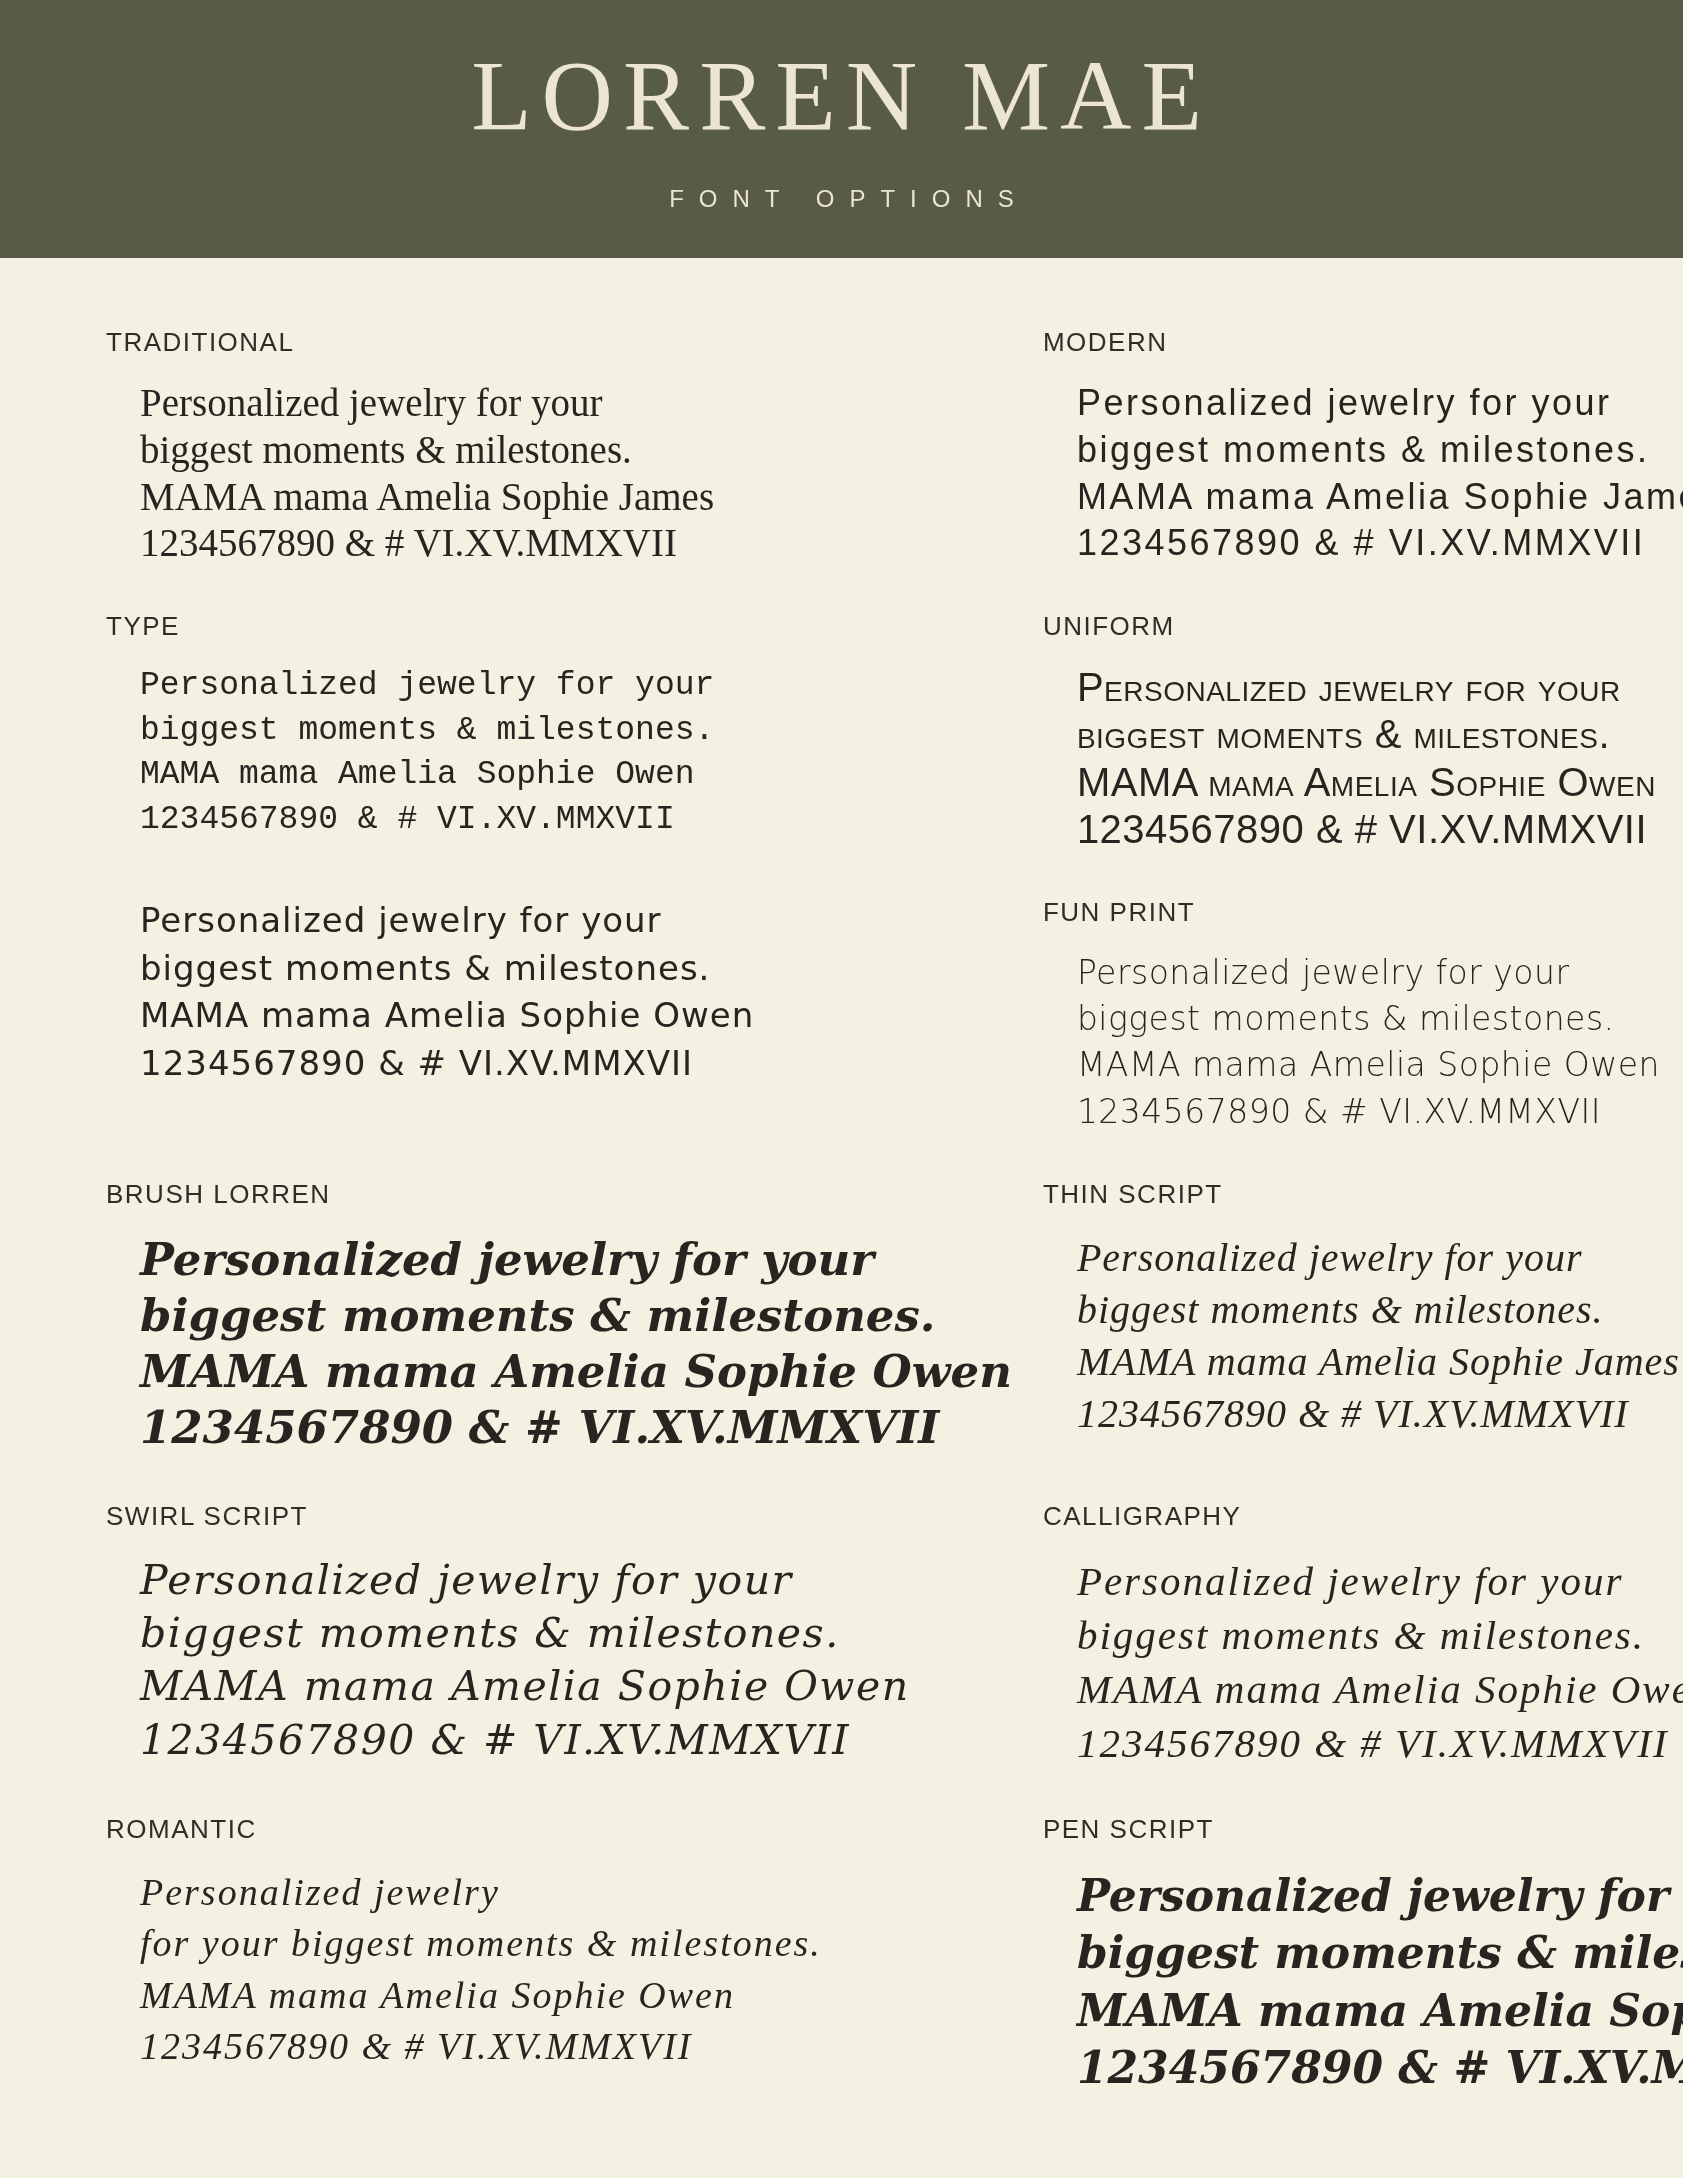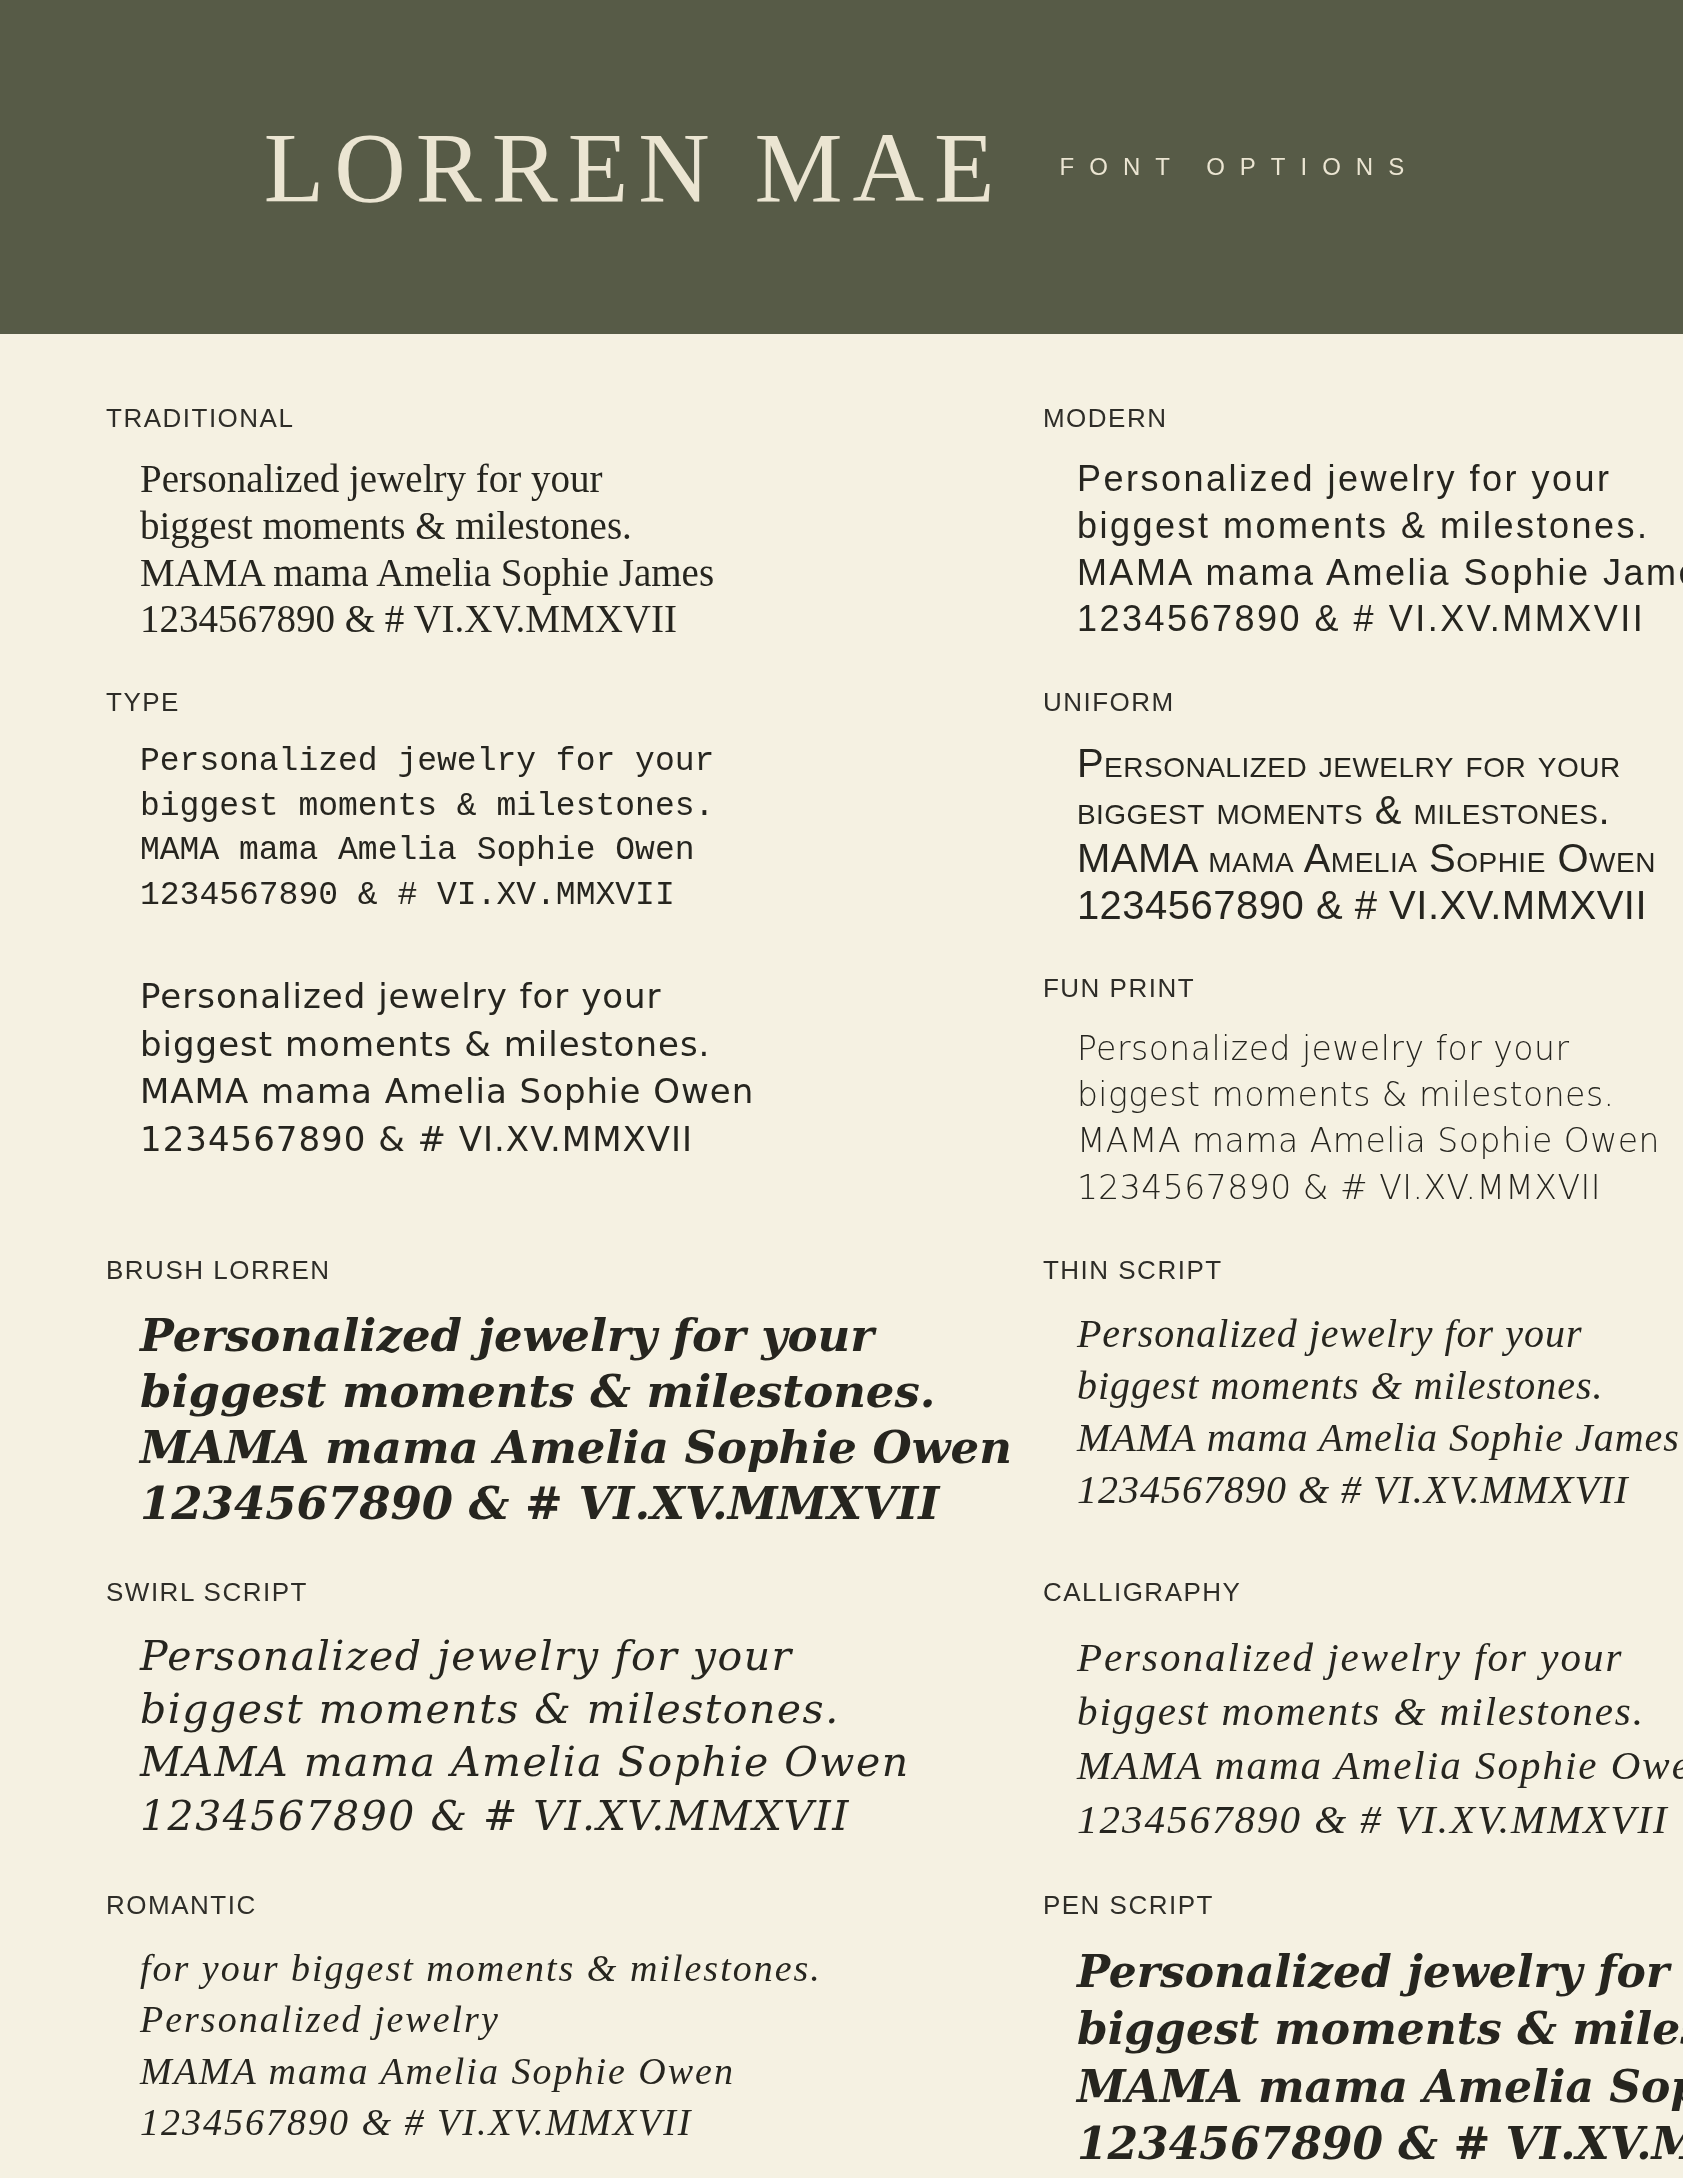--- a/index.html
+++ b/index.html
@@ -4,23 +4,23 @@
 <style>
   html,body { margin:0; padding:0; }
   .page {
     position:relative;
     width:1683px; height:2178px;
     background:var(--page-bg, #f5f1e2);
     overflow:hidden;
     font-family:"Liberation Sans", sans-serif;
   }
   .header {
-    height:334px;
+    height:258px;
     background:var(--header-bg, #575b47);
-    display:flex; 
+    display:flex; flex-direction:column;
     align-items:center; justify-content:center;
     gap:40px;
   }
   .brand {
     margin:0;
     font-family:"Liberation Serif", serif;
     font-weight:400;
     font-size:99px;
     line-height:1;
     letter-spacing:10px;
@@ -170,22 +170,22 @@
           <div class="line">Personalized jewelry for your</div>
           <div class="line">biggest moments &amp; milestones.</div>
           <div class="line">MAMA mama Amelia Sophie Owen</div>
           <div class="line">1234567890 &amp; # VI.XV.MMXVII</div>
         </div>
   </section>
 
   <section class="font-section">
     <h2 class="font-label">ROMANTIC</h2>
     <div class="sample f-romantic">
+          <div class="line">Personalized jewelry</div>
           <div class="line">for your biggest moments &amp; milestones.</div>
-          <div class="line">Personalized jewelry</div>
           <div class="line">MAMA mama Amelia Sophie Owen</div>
           <div class="line">1234567890 &amp; # VI.XV.MMXVII</div>
         </div>
   </section>
 
   <section class="font-section">
     <h2 class="font-label">PEN SCRIPT</h2>
     <div class="sample f-pen-script">
           <div class="line">Personalized jewelry for your</div>
           <div class="line">biggest moments &amp; milestones.</div>

